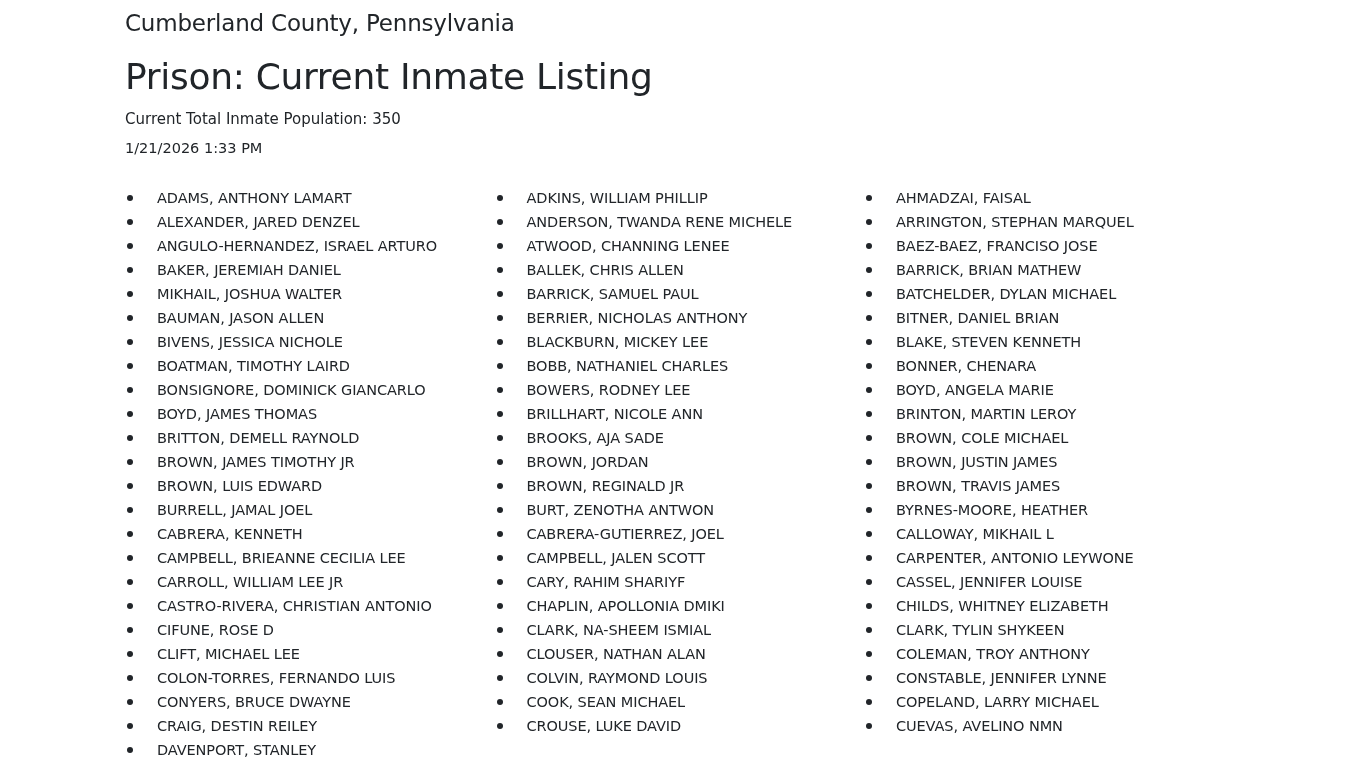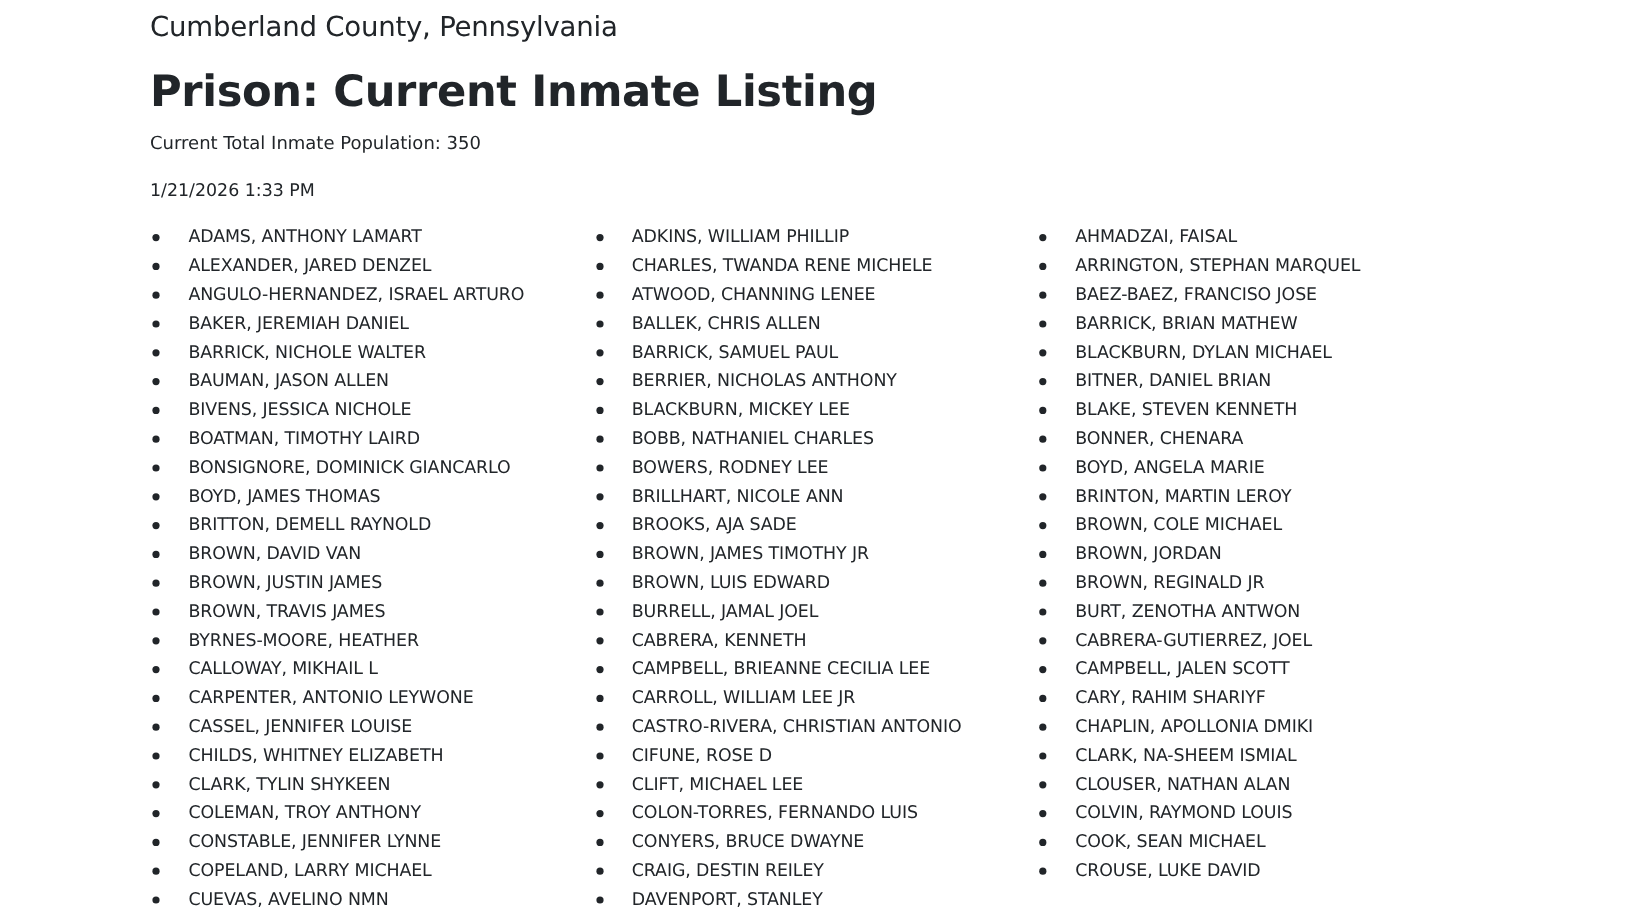--- a/index.html
+++ b/index.html
@@ -30,36 +30,36 @@
       line-height: 40px;
       white-space: nowrap;
       letter-spacing: -0.2px;
     }
     h2.title {
       margin: 0;
       position: absolute;
       top: 54px;
       left: 0;
       font-size: 36px;
-      font-weight: 700;
+      font-weight: 400;
       line-height: 46px;
       white-space: nowrap;
       letter-spacing: -0.3px;
     }
     .pop {
       position: absolute;
       top: 109px;
       left: 0;
       font-size: 15px;
       line-height: 20px;
       white-space: nowrap;
     }
     .ts {
       position: absolute;
-      top: 149px;
+      top: 138px;
       left: 0;
       font-size: 14.5px;
       line-height: 20px;
       white-space: nowrap;
     }
     ul.inmates {
       position: absolute;
       top: 186px;
       left: 0;
       margin: 0;
@@ -96,50 +96,49 @@
   <h1 class="county">Cumberland County, Pennsylvania</h1>
   <h2 class="title">Prison: Current Inmate Listing</h2>
   <div class="pop">Current Total Inmate Population: 350</div>
   <div class="ts">1/21/2026 1:33 PM</div>
 
   <ul class="inmates">
     <li><span class="bullet"></span><span>ADAMS, ANTHONY LAMART</span></li>
     <li><span class="bullet"></span><span>ADKINS, WILLIAM PHILLIP</span></li>
     <li><span class="bullet"></span><span>AHMADZAI, FAISAL</span></li>
     <li><span class="bullet"></span><span>ALEXANDER, JARED DENZEL</span></li>
-    <li><span class="bullet"></span><span>CHARLES, TWANDA RENE MICHELE</span></li>
+    <li><span class="bullet"></span><span>ANDERSON, TWANDA RENE MICHELE</span></li>
     <li><span class="bullet"></span><span>ARRINGTON, STEPHAN MARQUEL</span></li>
     <li><span class="bullet"></span><span>ANGULO-HERNANDEZ, ISRAEL ARTURO</span></li>
     <li><span class="bullet"></span><span>ATWOOD, CHANNING LENEE</span></li>
     <li><span class="bullet"></span><span>BAEZ-BAEZ, FRANCISO JOSE</span></li>
     <li><span class="bullet"></span><span>BAKER, JEREMIAH DANIEL</span></li>
     <li><span class="bullet"></span><span>BALLEK, CHRIS ALLEN</span></li>
     <li><span class="bullet"></span><span>BARRICK, BRIAN MATHEW</span></li>
-    <li><span class="bullet"></span><span>BARRICK, NICHOLE WALTER</span></li>
+    <li><span class="bullet"></span><span>MIKHAIL, JOSHUA WALTER</span></li>
     <li><span class="bullet"></span><span>BARRICK, SAMUEL PAUL</span></li>
-    <li><span class="bullet"></span><span>BLACKBURN, DYLAN MICHAEL</span></li>
+    <li><span class="bullet"></span><span>BATCHELDER, DYLAN MICHAEL</span></li>
     <li><span class="bullet"></span><span>BAUMAN, JASON ALLEN</span></li>
     <li><span class="bullet"></span><span>BERRIER, NICHOLAS ANTHONY</span></li>
     <li><span class="bullet"></span><span>BITNER, DANIEL BRIAN</span></li>
     <li><span class="bullet"></span><span>BIVENS, JESSICA NICHOLE</span></li>
     <li><span class="bullet"></span><span>BLACKBURN, MICKEY LEE</span></li>
     <li><span class="bullet"></span><span>BLAKE, STEVEN KENNETH</span></li>
     <li><span class="bullet"></span><span>BOATMAN, TIMOTHY LAIRD</span></li>
     <li><span class="bullet"></span><span>BOBB, NATHANIEL CHARLES</span></li>
     <li><span class="bullet"></span><span>BONNER, CHENARA</span></li>
     <li><span class="bullet"></span><span>BONSIGNORE, DOMINICK GIANCARLO</span></li>
     <li><span class="bullet"></span><span>BOWERS, RODNEY LEE</span></li>
     <li><span class="bullet"></span><span>BOYD, ANGELA MARIE</span></li>
     <li><span class="bullet"></span><span>BOYD, JAMES THOMAS</span></li>
     <li><span class="bullet"></span><span>BRILLHART, NICOLE ANN</span></li>
     <li><span class="bullet"></span><span>BRINTON, MARTIN LEROY</span></li>
     <li><span class="bullet"></span><span>BRITTON, DEMELL RAYNOLD</span></li>
     <li><span class="bullet"></span><span>BROOKS, AJA SADE</span></li>
     <li><span class="bullet"></span><span>BROWN, COLE MICHAEL</span></li>
-    <li><span class="bullet"></span><span>BROWN, DAVID VAN</span></li>
     <li><span class="bullet"></span><span>BROWN, JAMES TIMOTHY JR</span></li>
     <li><span class="bullet"></span><span>BROWN, JORDAN</span></li>
     <li><span class="bullet"></span><span>BROWN, JUSTIN JAMES</span></li>
     <li><span class="bullet"></span><span>BROWN, LUIS EDWARD</span></li>
     <li><span class="bullet"></span><span>BROWN, REGINALD JR</span></li>
     <li><span class="bullet"></span><span>BROWN, TRAVIS JAMES</span></li>
     <li><span class="bullet"></span><span>BURRELL, JAMAL JOEL</span></li>
     <li><span class="bullet"></span><span>BURT, ZENOTHA ANTWON</span></li>
     <li><span class="bullet"></span><span>BYRNES-MOORE, HEATHER</span></li>
     <li><span class="bullet"></span><span>CABRERA, KENNETH</span></li>

